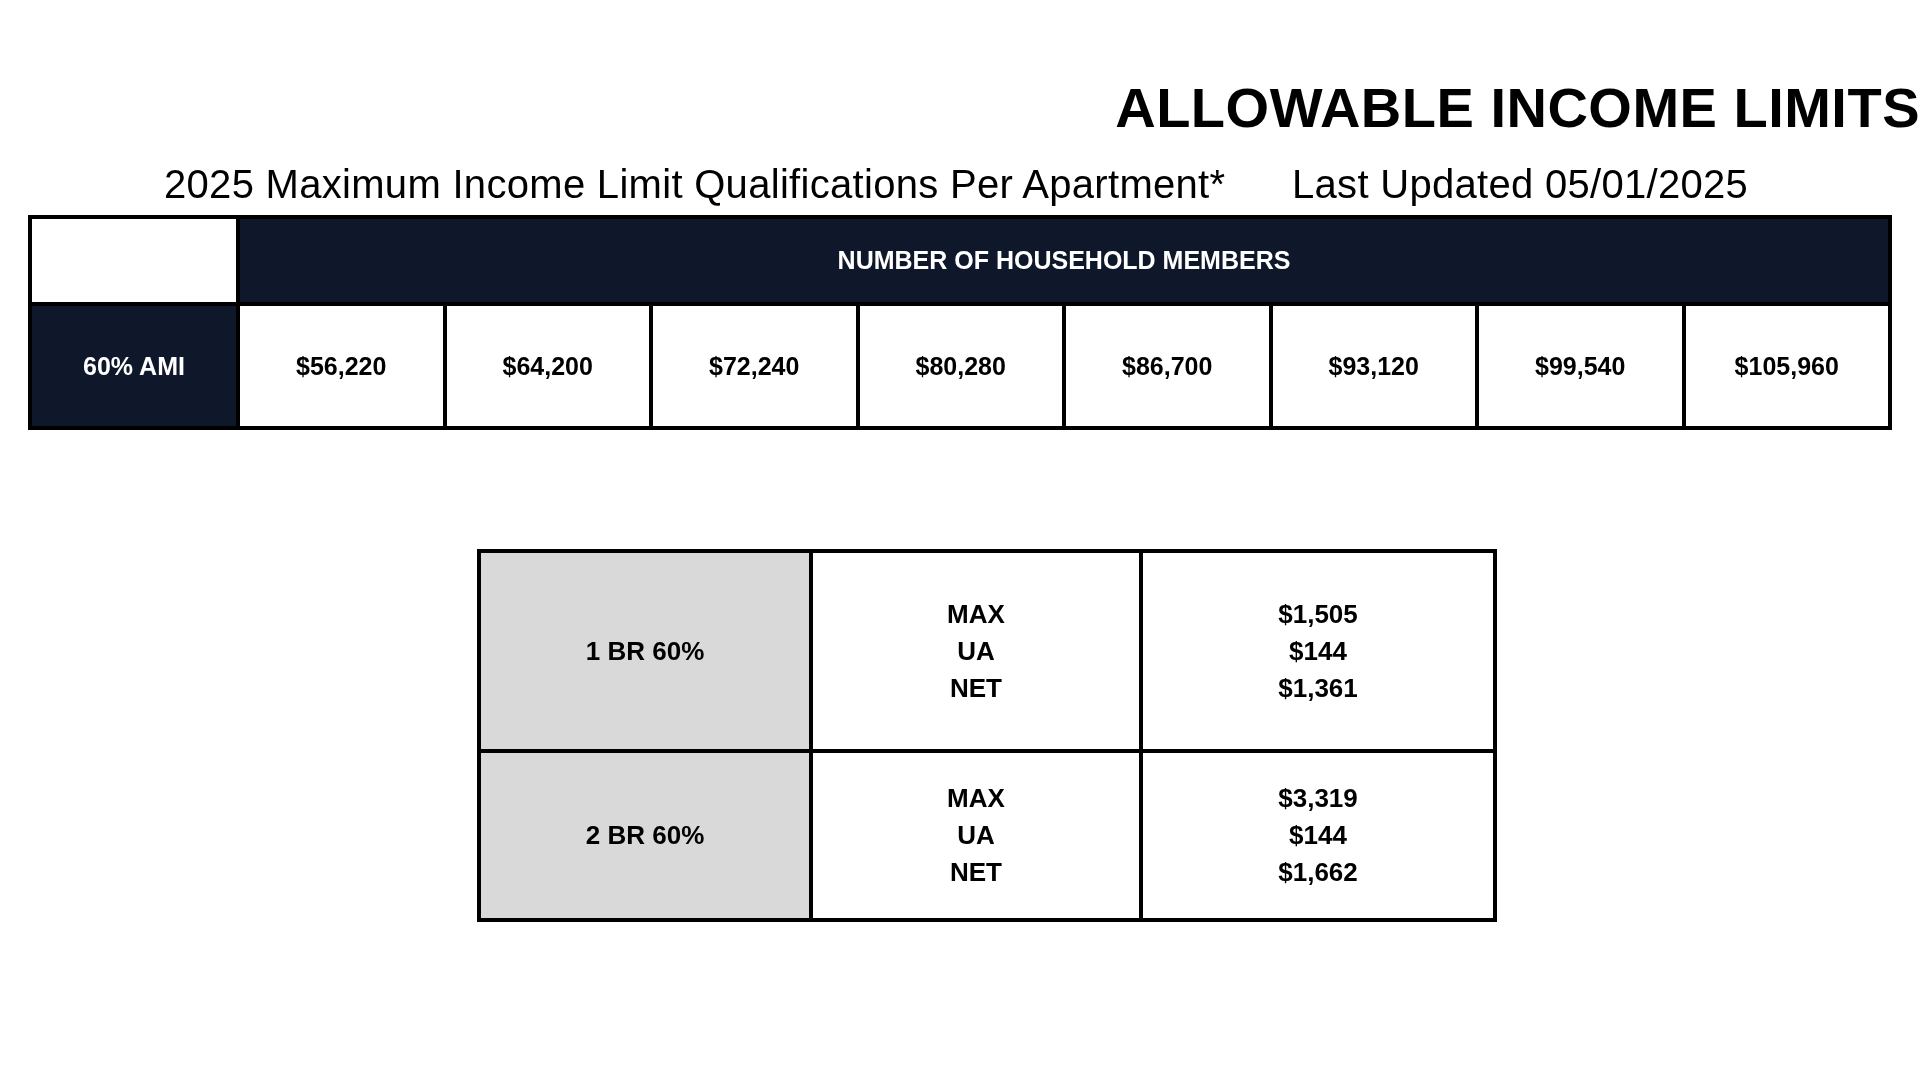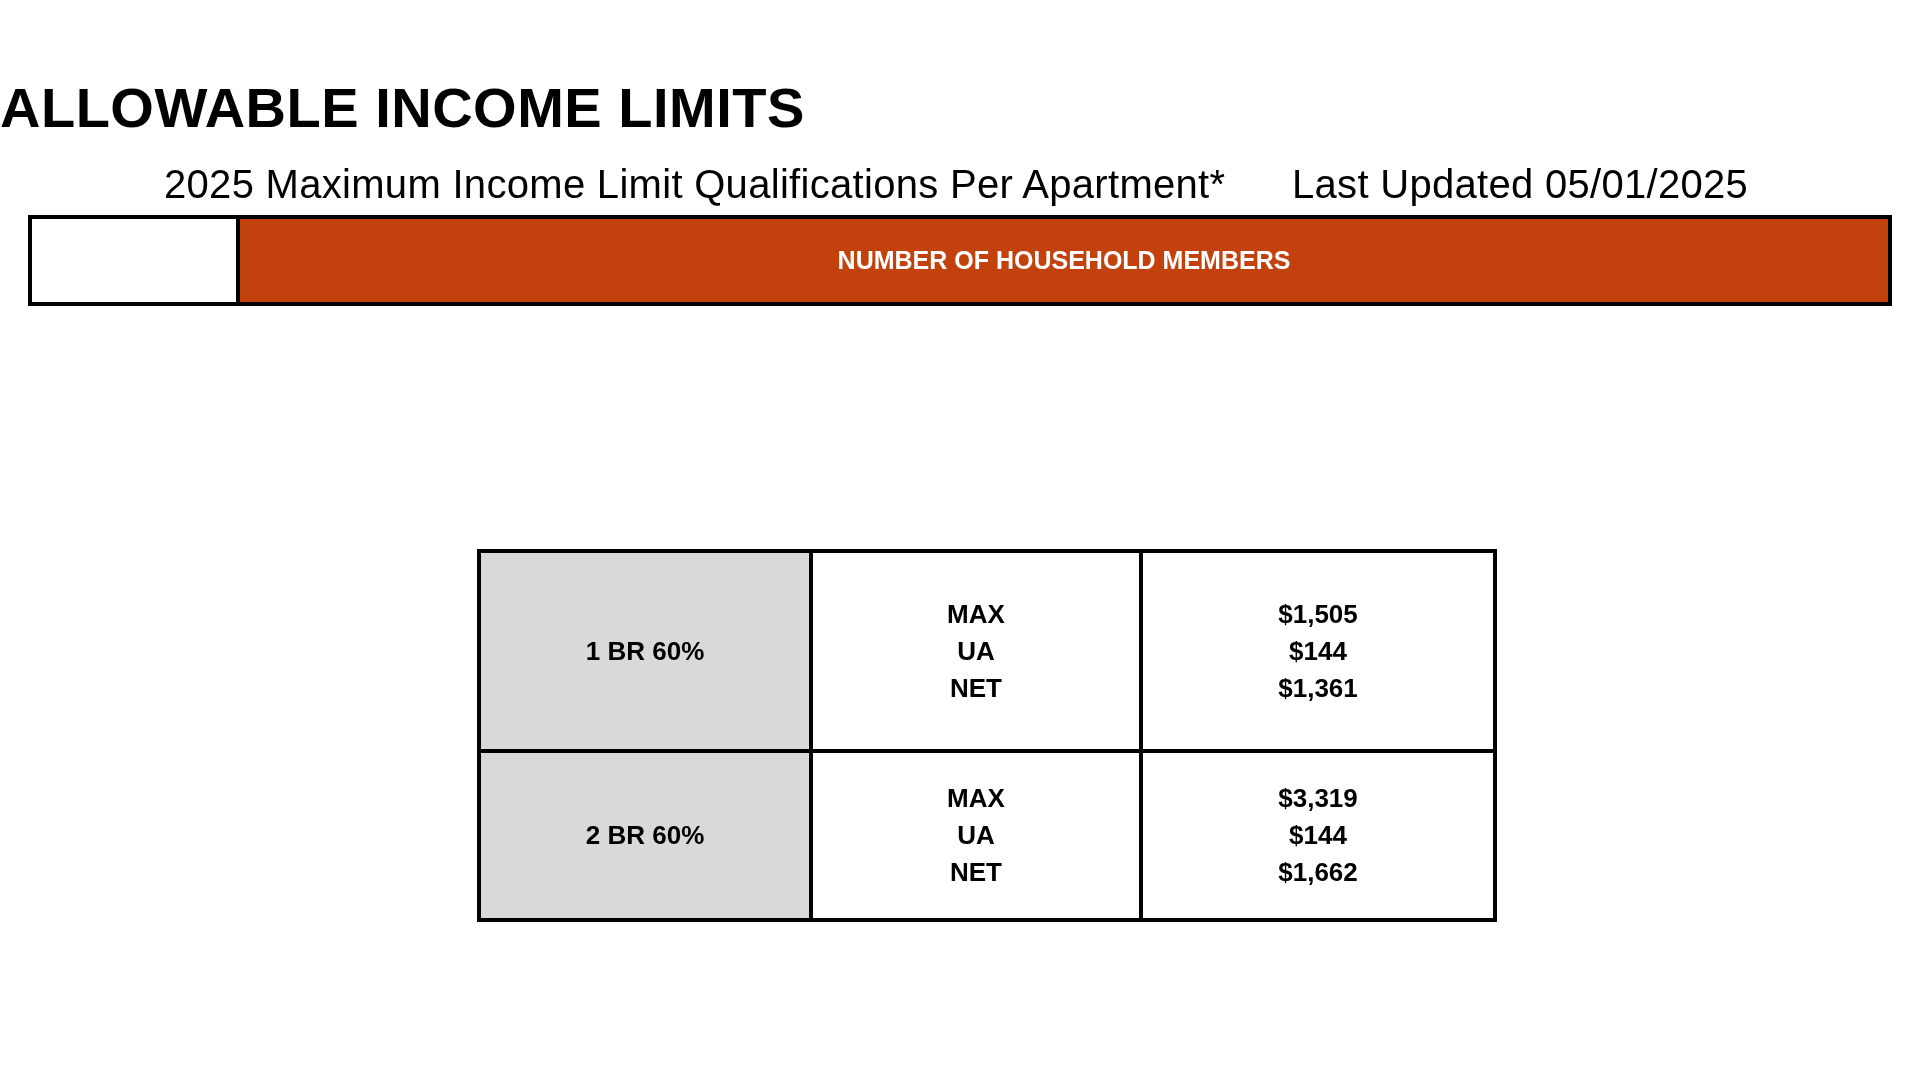--- a/index.html
+++ b/index.html
@@ -1,40 +1,40 @@
 <!DOCTYPE html>
 <html><head>
   <meta charset="utf-8">
   <style>
     * { box-sizing: border-box; margin: 0; padding: 0; }
     html, body { width: 1920px; height: 1080px; background: #ffffff; overflow: hidden; }
     body { position: relative; font-family: "Liberation Sans", "DejaVu Sans", sans-serif; color: #000; }
 
     .title {
       position: absolute; left: 0; top: 76px; width: 1920px;
-      text-align: left; font-size: 56px; font-weight: 700; letter-spacing: 0.5px;
+      text-align: right; font-size: 56px; font-weight: 700; letter-spacing: 0.5px;
       line-height: 64px;
     }
     .subtitle {
       position: absolute; top: 164px; font-size: 40px; font-weight: 400; line-height: 40px;
       letter-spacing: 0.3px;
     }
     .subtitle.left { left: 164px; }
     .subtitle.right { left: 1292px; }
 
     table { border-collapse: collapse; position: absolute; table-layout: fixed; }
     td { border: 4px solid #000; text-align: center; vertical-align: middle; font-weight: 700; }
 
     .t1 { left: 28px; top: 215px; width: 1864px; }
     .t1 td { font-size: 25px; }
     .t1 .r-head td { height: 87px; }
     .t1 .r-cols td { height: 108px; }
     .t1 .r-vals td { height: 124px; }
 
-    .teal { background: #c2410c; color: #ffffff; }
+    .teal { background: #0f172a; color: #ffffff; }
     .gray { background: #d9d9d9; color: #000000; }
     .white { background: #ffffff; color: #000000; }
 
     .t2 { left: 477px; top: 549px; width: 1016px; }
     .t2 td { font-size: 26px; line-height: 37px; }
     .t2 .r-head td { height: 142px; }
     .t2 .r-1 td { height: 200px; }
     .t2 .r-2 td { height: 169px; }
     .stack span { display: block; }
   </style>
@@ -54,20 +54,31 @@
       <col>
       <col>
       <col>
       <col>
       <col>
   </colgroup>
   <tbody>
       <tr class="r-head">
     <td class="white"></td>
     <td class="teal" colspan="8">NUMBER OF HOUSEHOLD MEMBERS</td>
+  </tr>
+  <tr class="r-vals">
+    <td class="teal">60% AMI</td>
+    <td class="white">$56,220</td>
+    <td class="white">$64,200</td>
+    <td class="white">$72,240</td>
+    <td class="white">$80,280</td>
+    <td class="white">$86,700</td>
+    <td class="white">$93,120</td>
+    <td class="white">$99,540</td>
+    <td class="white">$105,960</td>
   </tr>
 </tbody>
   </table>
 
 <table class="t2">
   <colgroup>
     <col style="width:332px">
       <col style="width:330px">
       <col style="width:354px">
   </colgroup>

